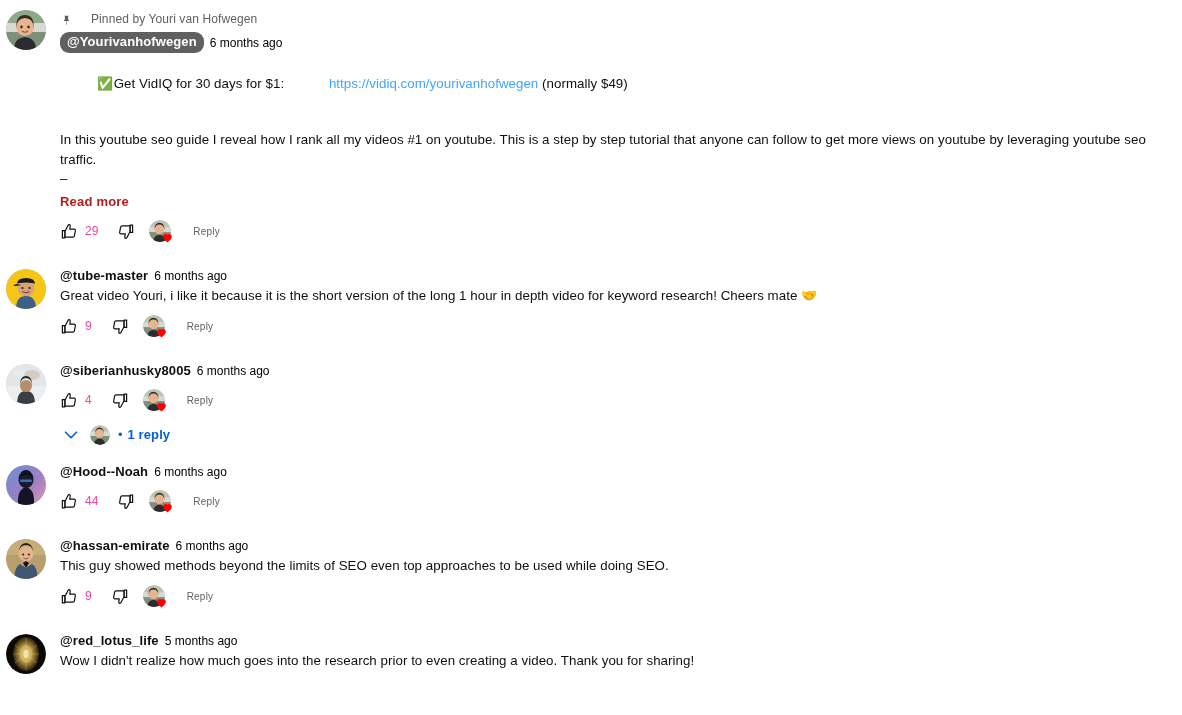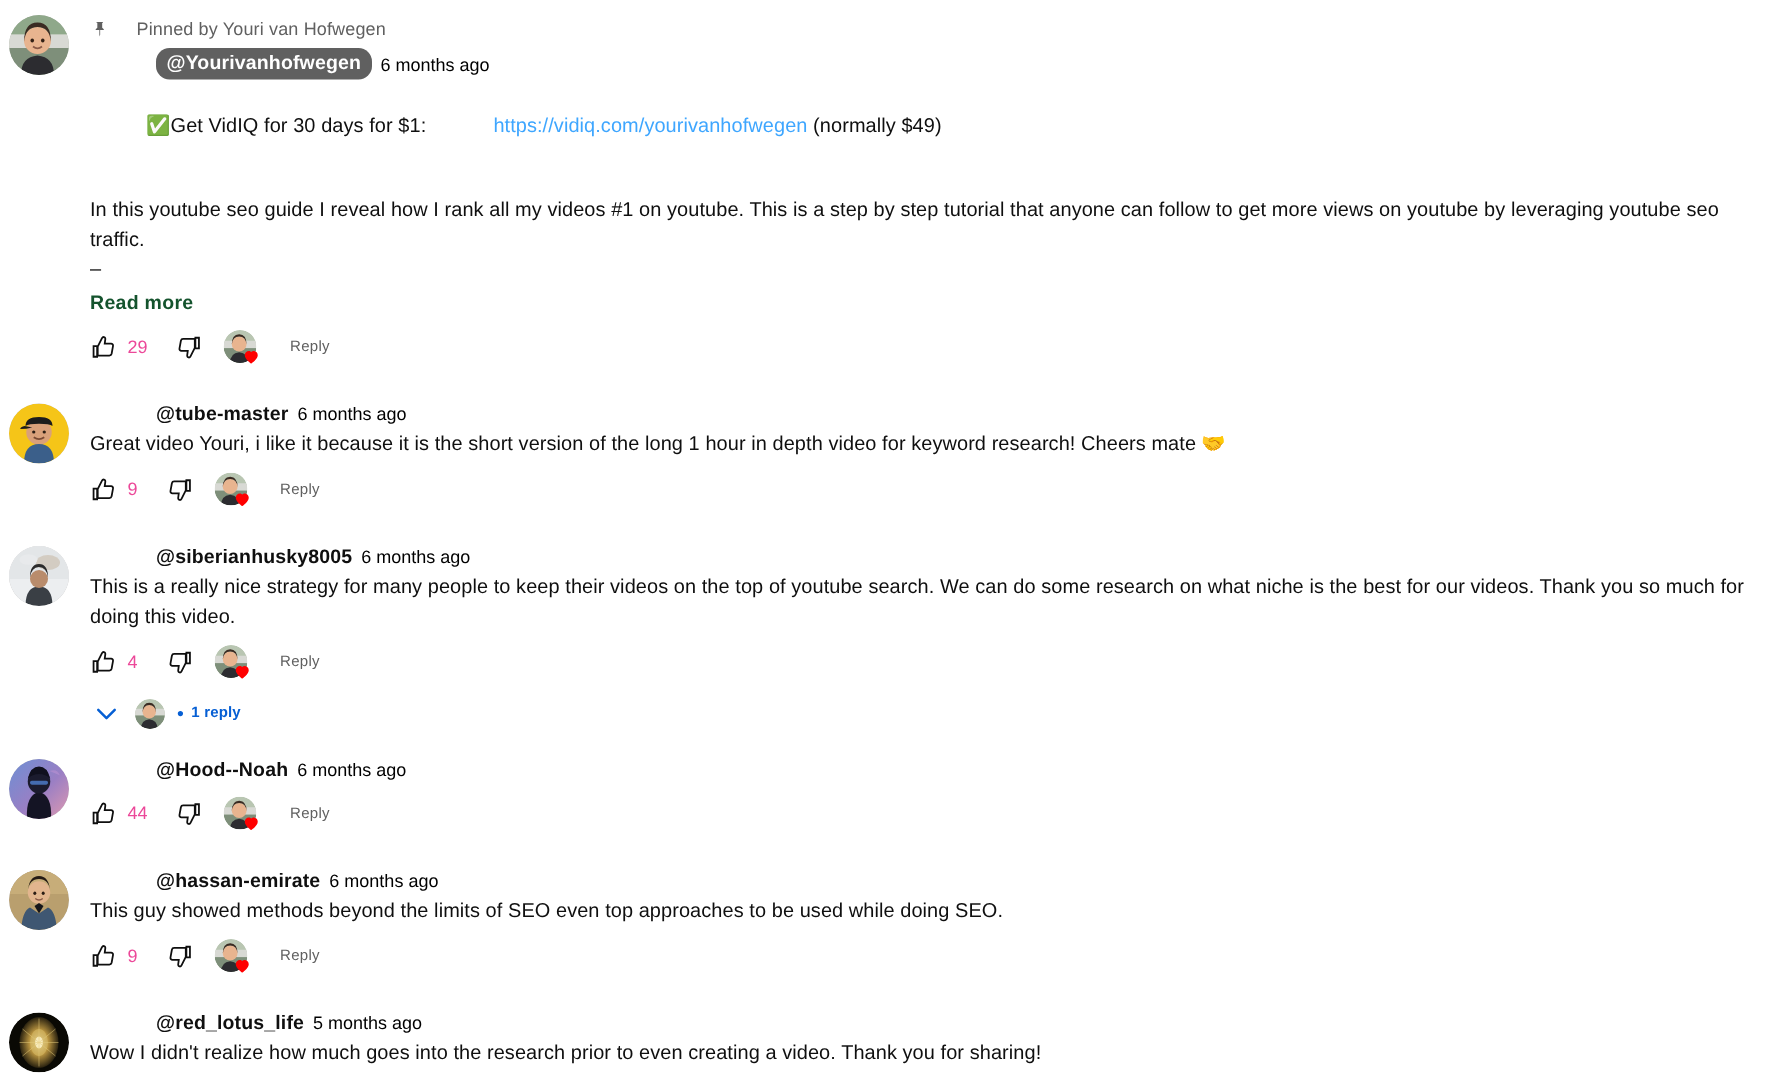--- a/index.html
+++ b/index.html
@@ -86,21 +86,20 @@
     margin-bottom: 1px;
     min-height: 18px;
   }
   .author {
     font-size: 13px;
     font-weight: bold;
     color: #0f0f0f;
     line-height: 18px;
     letter-spacing: 0.1px;
     white-space: nowrap;
-    margin-left: 44px;
   }
   .author.owner {
     background: #606060;
     color: #ffffff;
     border-radius: 9px;
     padding: 1px 7px 2px 7px;
     font-weight: bold;
   }
   .timestamp {
     font-size: 12px;
@@ -124,21 +123,21 @@
 
   .dash-line {
     font-size: 13.3px;
     line-height: 18px;
     color: #0f0f0f;
   }
 
   .read-more {
     font-size: 13px;
     font-weight: bold;
-    color: #14532d;
+    color: #b91c1c;
     line-height: 18px;
     margin-top: 5px;
     letter-spacing: 0.2px;
     cursor: pointer;
     display: inline-block;
   }
 
   
   .actions {
     display: flex;
@@ -221,21 +220,21 @@
   }
   .rt-av svg { width: 20px; height: 20px; display: block; }
   .rt-dot {
     color: #065fd4;
     font-size: 13px;
     margin-left: 8px;
     line-height: 20px;
   }
   .rt-label {
     color: #065fd4;
-    font-size: 10px;
+    font-size: 13px;
     font-weight: bold;
     margin-left: 5px;
     line-height: 20px;
     letter-spacing: 0.1px;
   }
 
   .spacer-22 { height: 22px; }
   .spacer-14 { height: 14px; }
 </style>
 </head>
@@ -442,21 +441,20 @@
               <path d="M14 21 q1 -7 6 -7 q5 0 6 7 q0 -9 -6 -9 q-6 0 -6 9z" fill="#2b2b2b"></path>
             </g>
           </svg>
         </a>
       </div>
       <div class="body-col">
         <div class="head-row">
           <span class="author">@siberianhusky8005</span>
           <span class="timestamp">6 months ago</span>
         </div>
-        <div class="ctext">This is a really nice strategy for many people to keep their videos on the top of youtube search. We can do some research on what niche is the best for our videos. Thank you so much for doing this video.</div>
 
         <div class="actions">
           <span class="act-btn">
             <span class="ico">
               <svg viewBox="0 0 24 24" fill="none" stroke="currentColor" stroke-width="1.5">
                 <path d="M3 11h3v9H3zM6.5 11.5l3.6-7.2c.3-.6.9-1 1.6-.9.8.1 1.3.9 1.2 1.7L12.4 9h5.4c1 0 1.8.9 1.6 1.9l-1.2 6.6c-.2.9-1 1.5-1.9 1.5H6.5z"></path>
               </svg>
             </span>
             <span class="like-count">4</span>
           </span>

